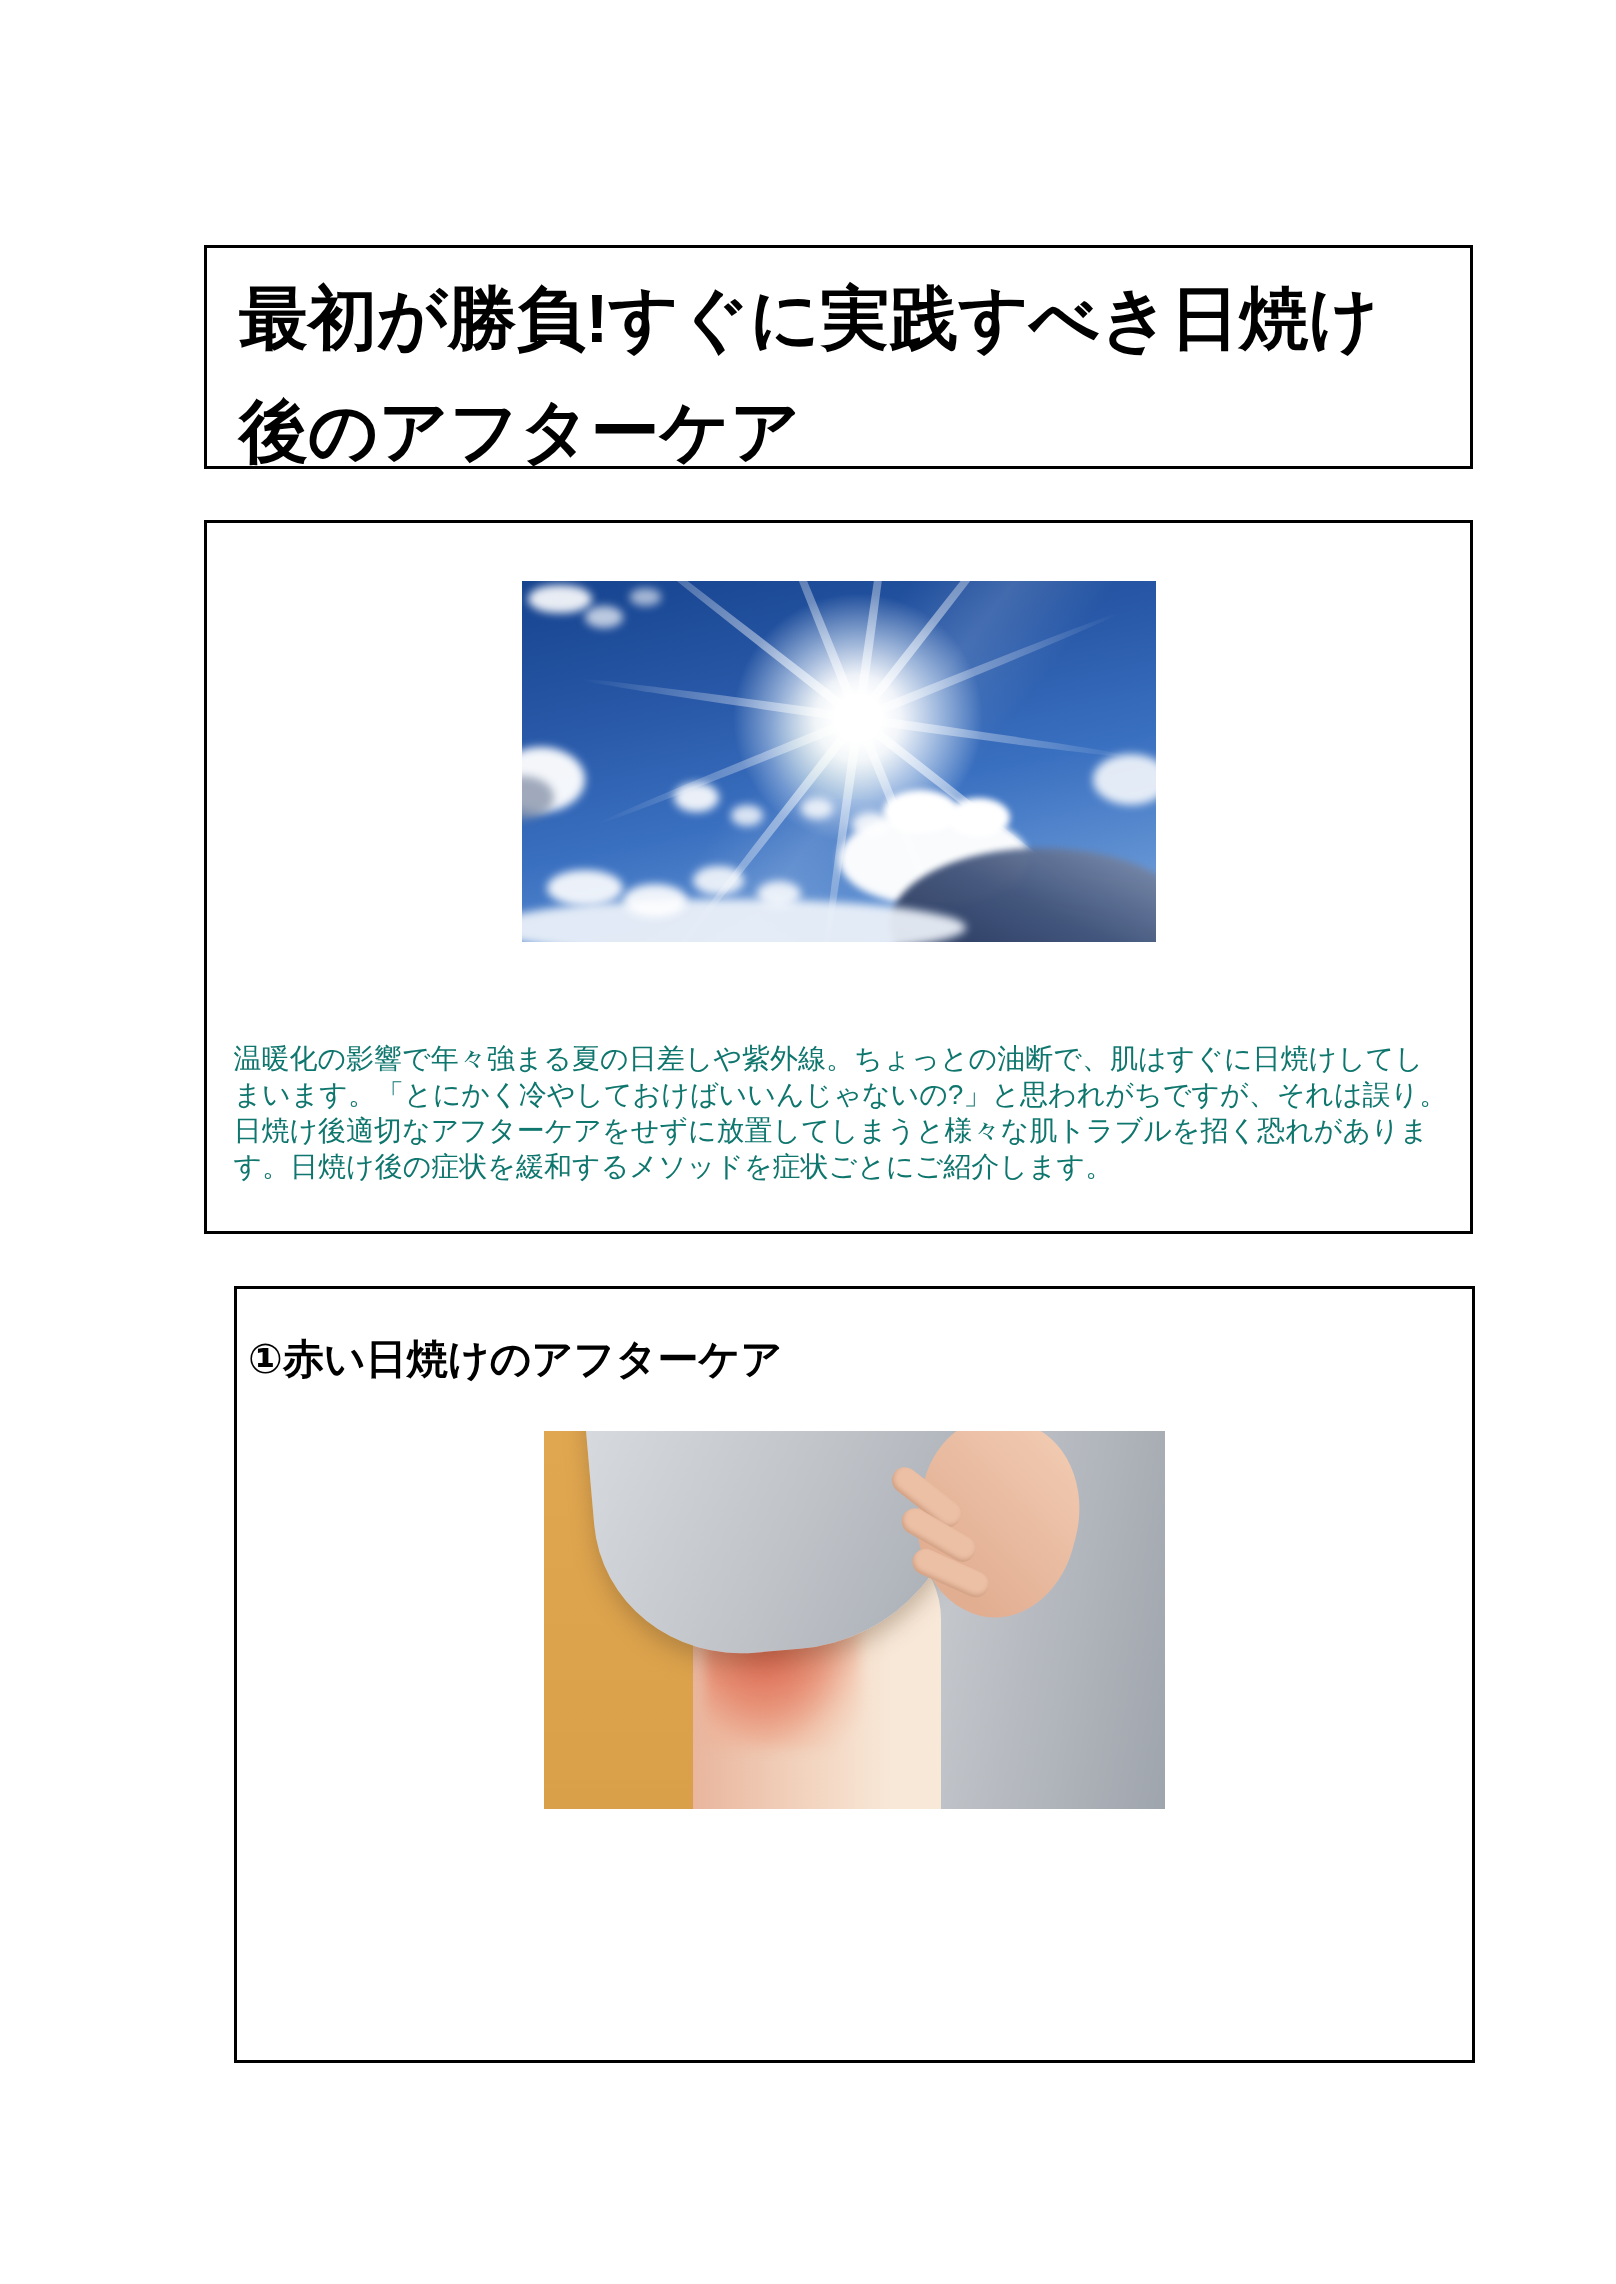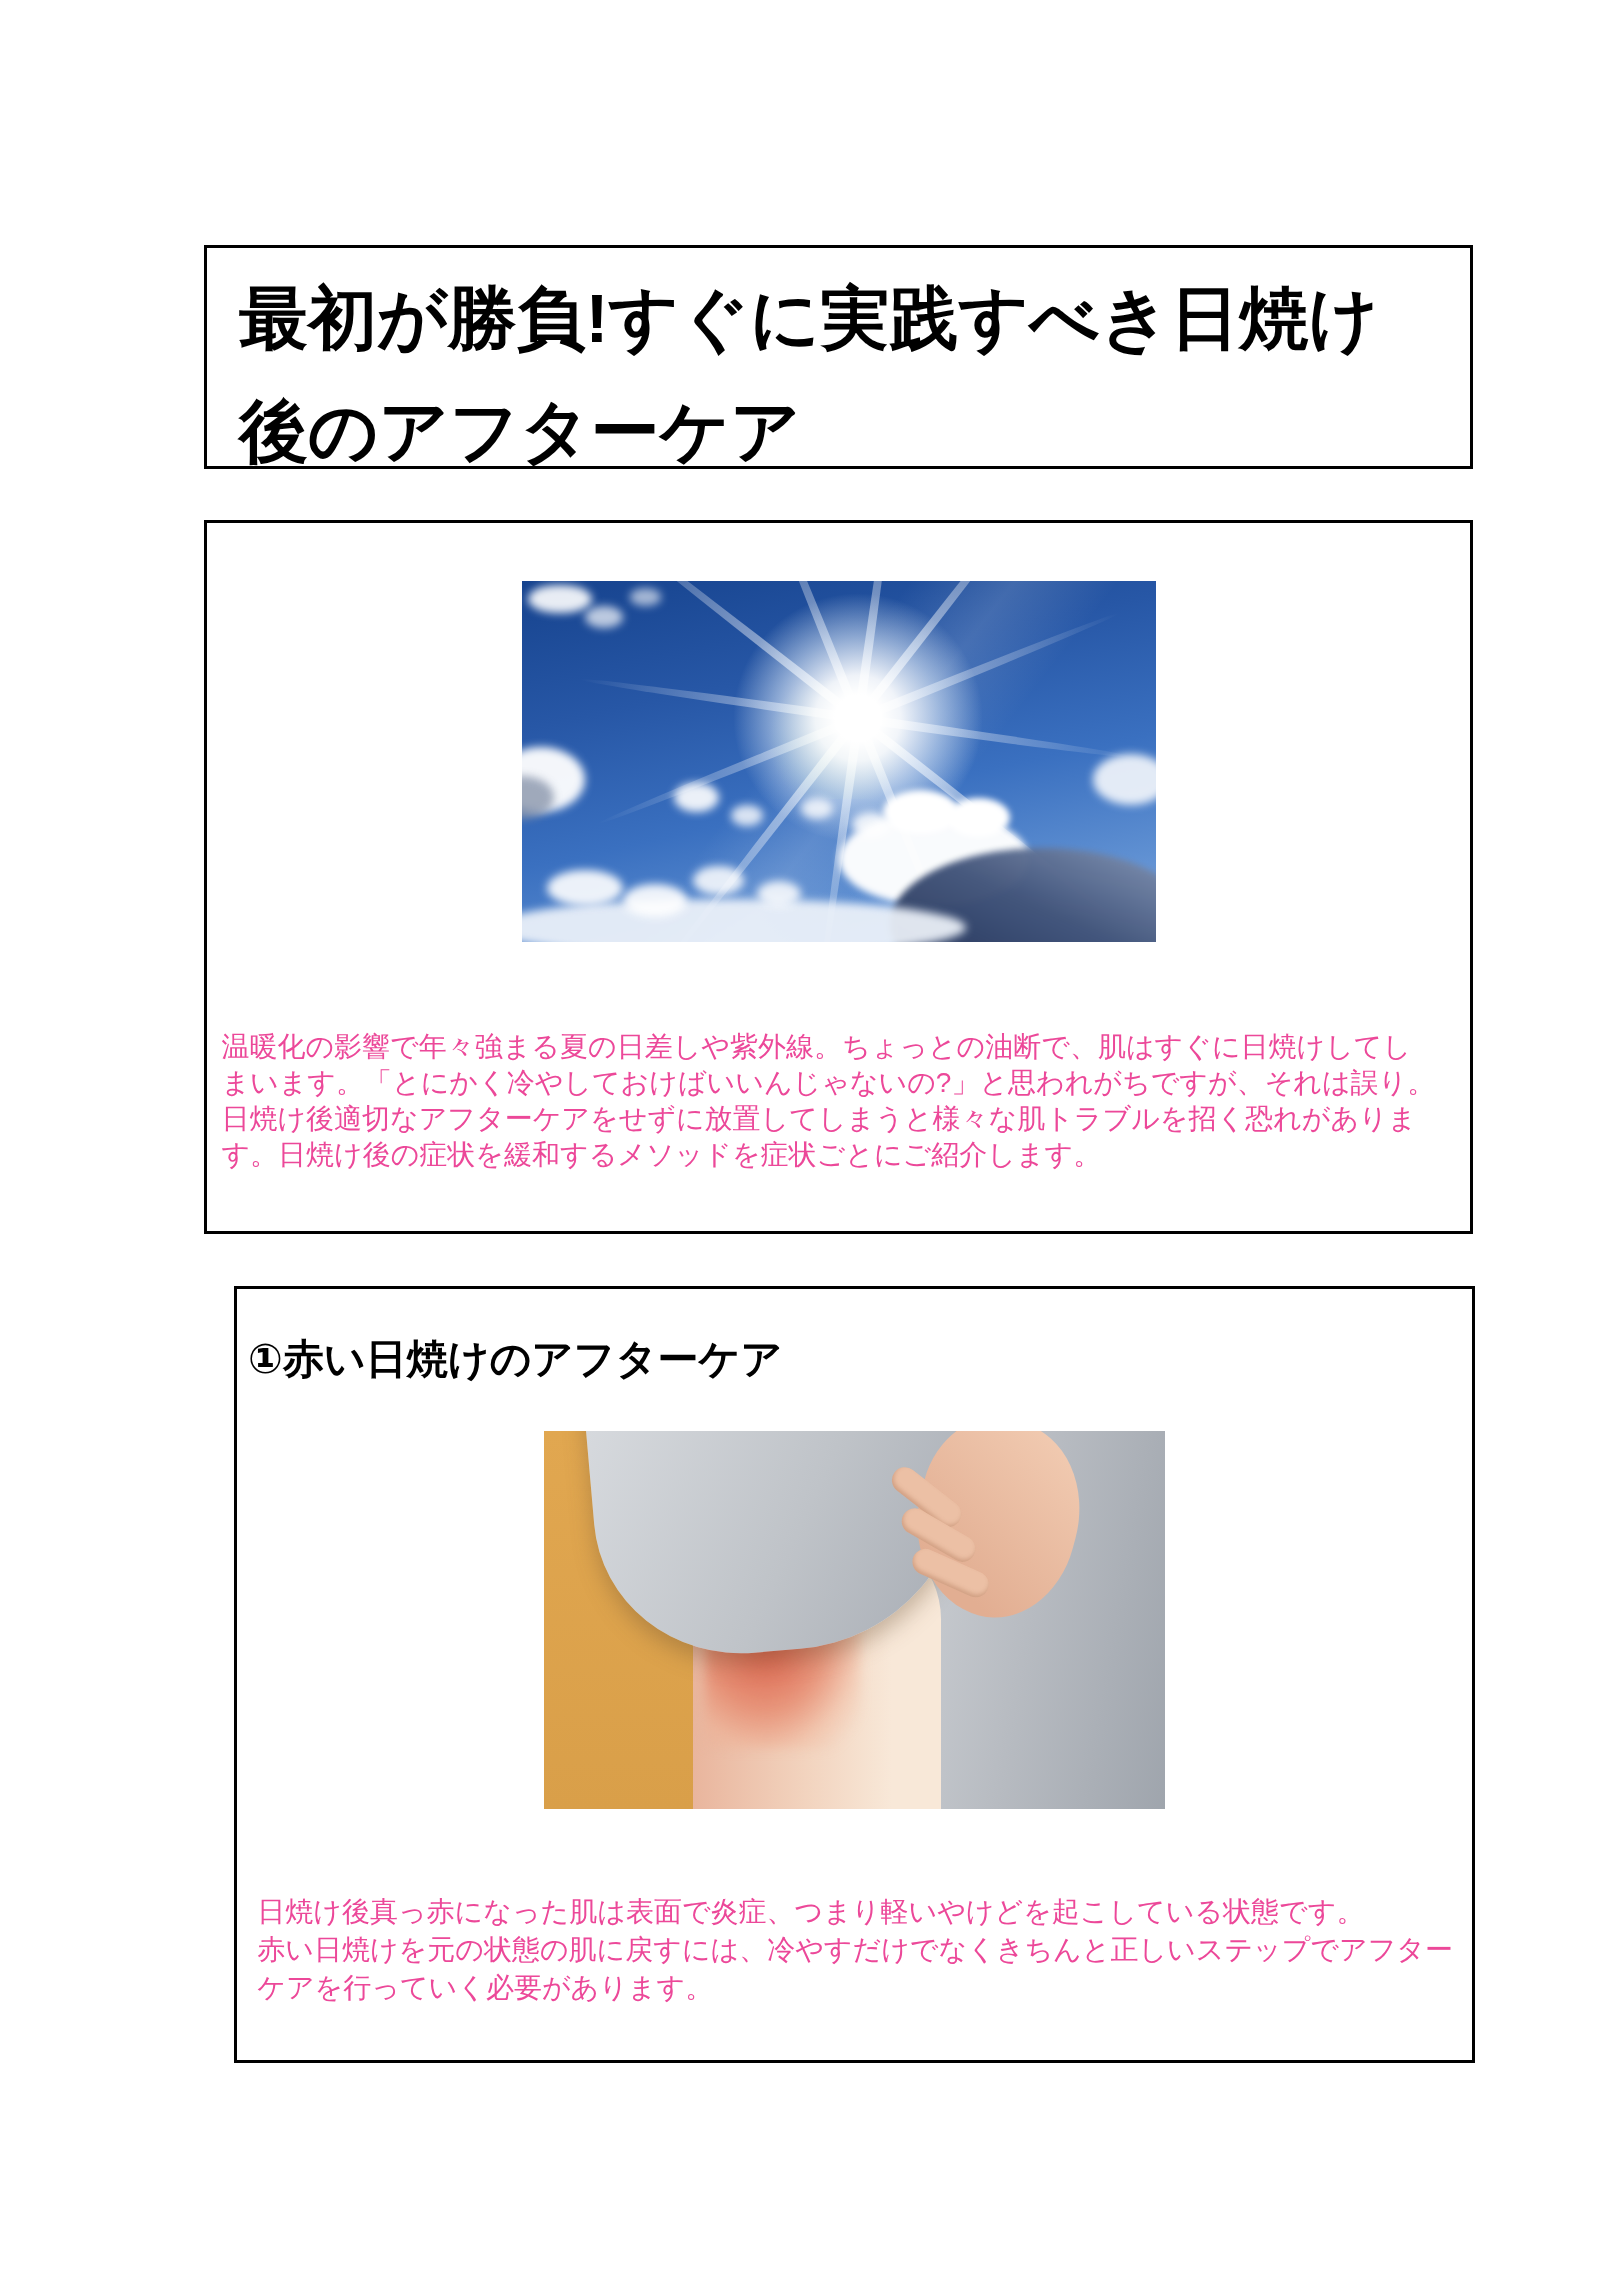--- a/index.html
+++ b/index.html
@@ -13,21 +13,21 @@
   
   .title-box { left:204px; top:245px; width:1269px; height:224px; }
   .title-box h1 {
     margin:14px; padding:0 13.3px 0 18px;
     font-size:69px; line-height:113px; font-weight:bold; letter-spacing:0;
   }
 
   
   .intro-box { left:204px; top:520px; width:1269px; height:714px; }
   .body-text {
-    position:absolute; margin:4px; font-size:28px; color:#ec4899;
+    position:absolute; margin:16px; font-size:28px; color:#0f766e;
     word-break:break-all;
   }
   .intro-para { left:10.4px; top:502px; width:1218px; line-height:36px; }
 
   
   .section-box { left:234px; top:1286px; width:1241px; height:777px; border-width:3px; }
   .section-box h2 {
     position:absolute; left:11px; top:42px; margin:0;
     font-size:41px; line-height:56px; font-weight:bold;
   }
@@ -172,18 +172,16 @@
       <div class="arm-torso"></div>
       <div class="arm-upperarm"></div>
       <div class="arm-sunburn"></div>
       <div class="arm-sleeve"></div>
       <div class="arm-hand"></div>
       <div class="finger f1"></div>
       <div class="finger f2"></div>
       <div class="finger f3"></div>
     </div>
 
-    <p class="body-text section-para">日焼け後真っ赤になった肌は表面で炎症、つまり軽いやけどを起こしている状態です。
-赤い日焼けを元の状態の肌に戻すには、冷やすだけでなくきちんと正しいステップでアフターケアを行っていく必要があります。</p>
   </section>
 
 </div>
 
 
 </body></html>

